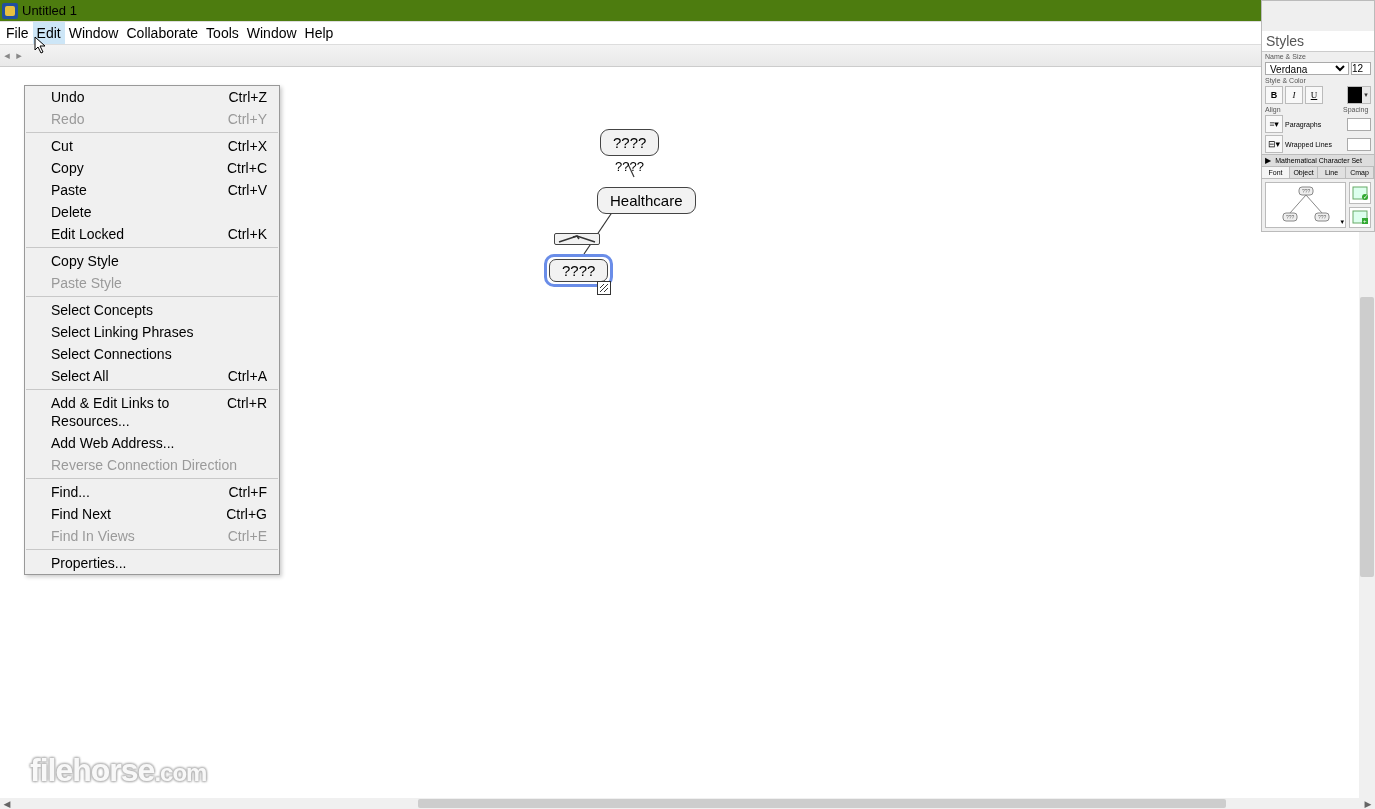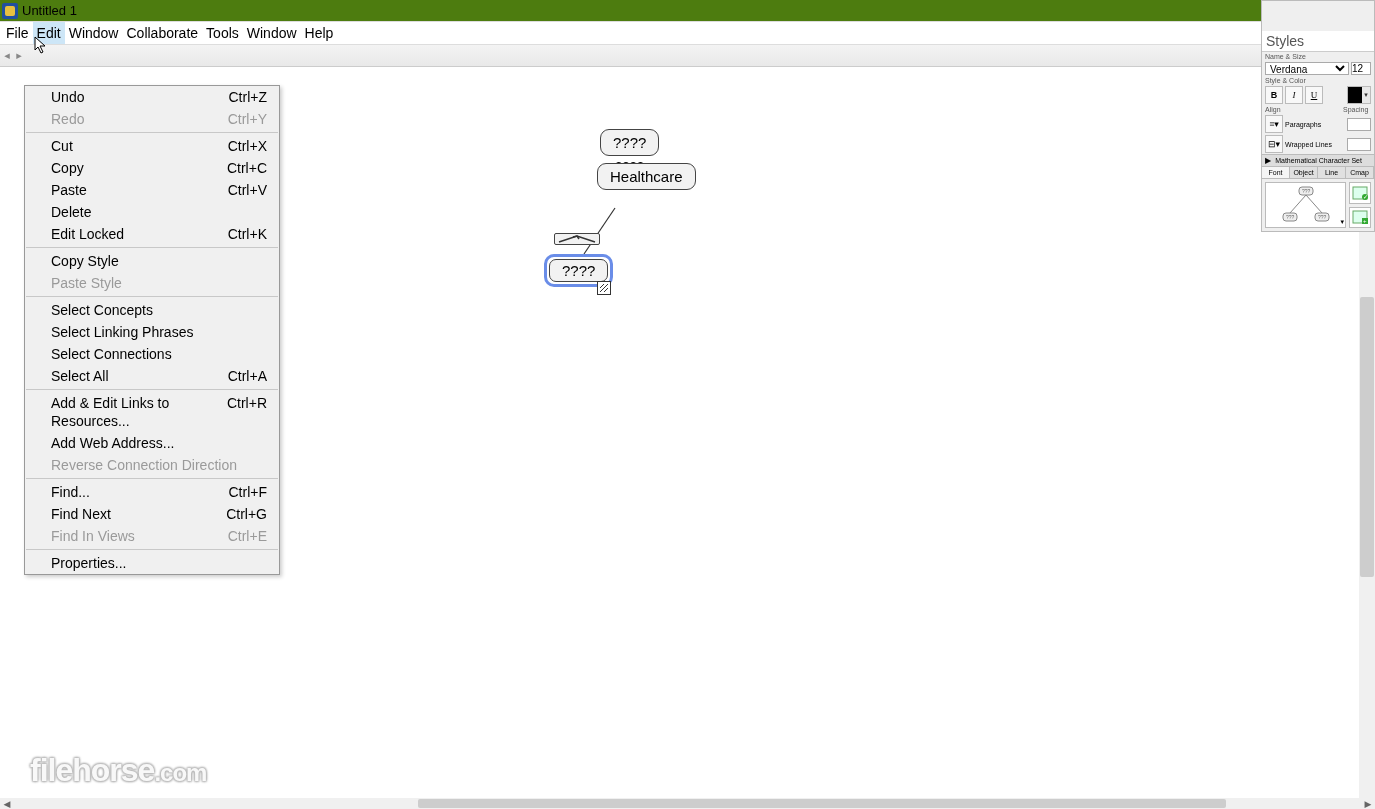--- a/index.html
+++ b/index.html
@@ -101,21 +101,21 @@
 
   <svg style="position:absolute; left:0; top:0; width:100%; height:100%; pointer-events:none;">
     <line x1="628" y1="97" x2="634" y2="110" stroke="#333" stroke-width="1.2"></line>
     <line x1="615" y1="141" x2="584" y2="187" stroke="#333" stroke-width="1.2"></line>
   </svg>
 
   <div class="concept-node" style="left:600px; top:62px;">
     <span>????</span>
   </div>
   <div class="link-label" style="left:615px; top:92px;">????</div>
-  <div class="concept-node" style="left:597px; top:96px;align-items:center;">
+  <div class="concept-node" style="left:597px; top:120px;align-items:center;">
     <span>Healthcare</span>
   </div>
 
   <div class="handle-top" style="left:554px; top:166px;">
     <svg width="40" height="10">
         <path d="M2 8 L20 2 L38 8" fill="none" stroke-width="1.5"></path>
         <path d="M16 3 L20 2 L22 5" fill="none" stroke-width="1.5"></path>
       </svg>
   </div>
   <div class="selected-node" style="left:544px; top:187px;">

